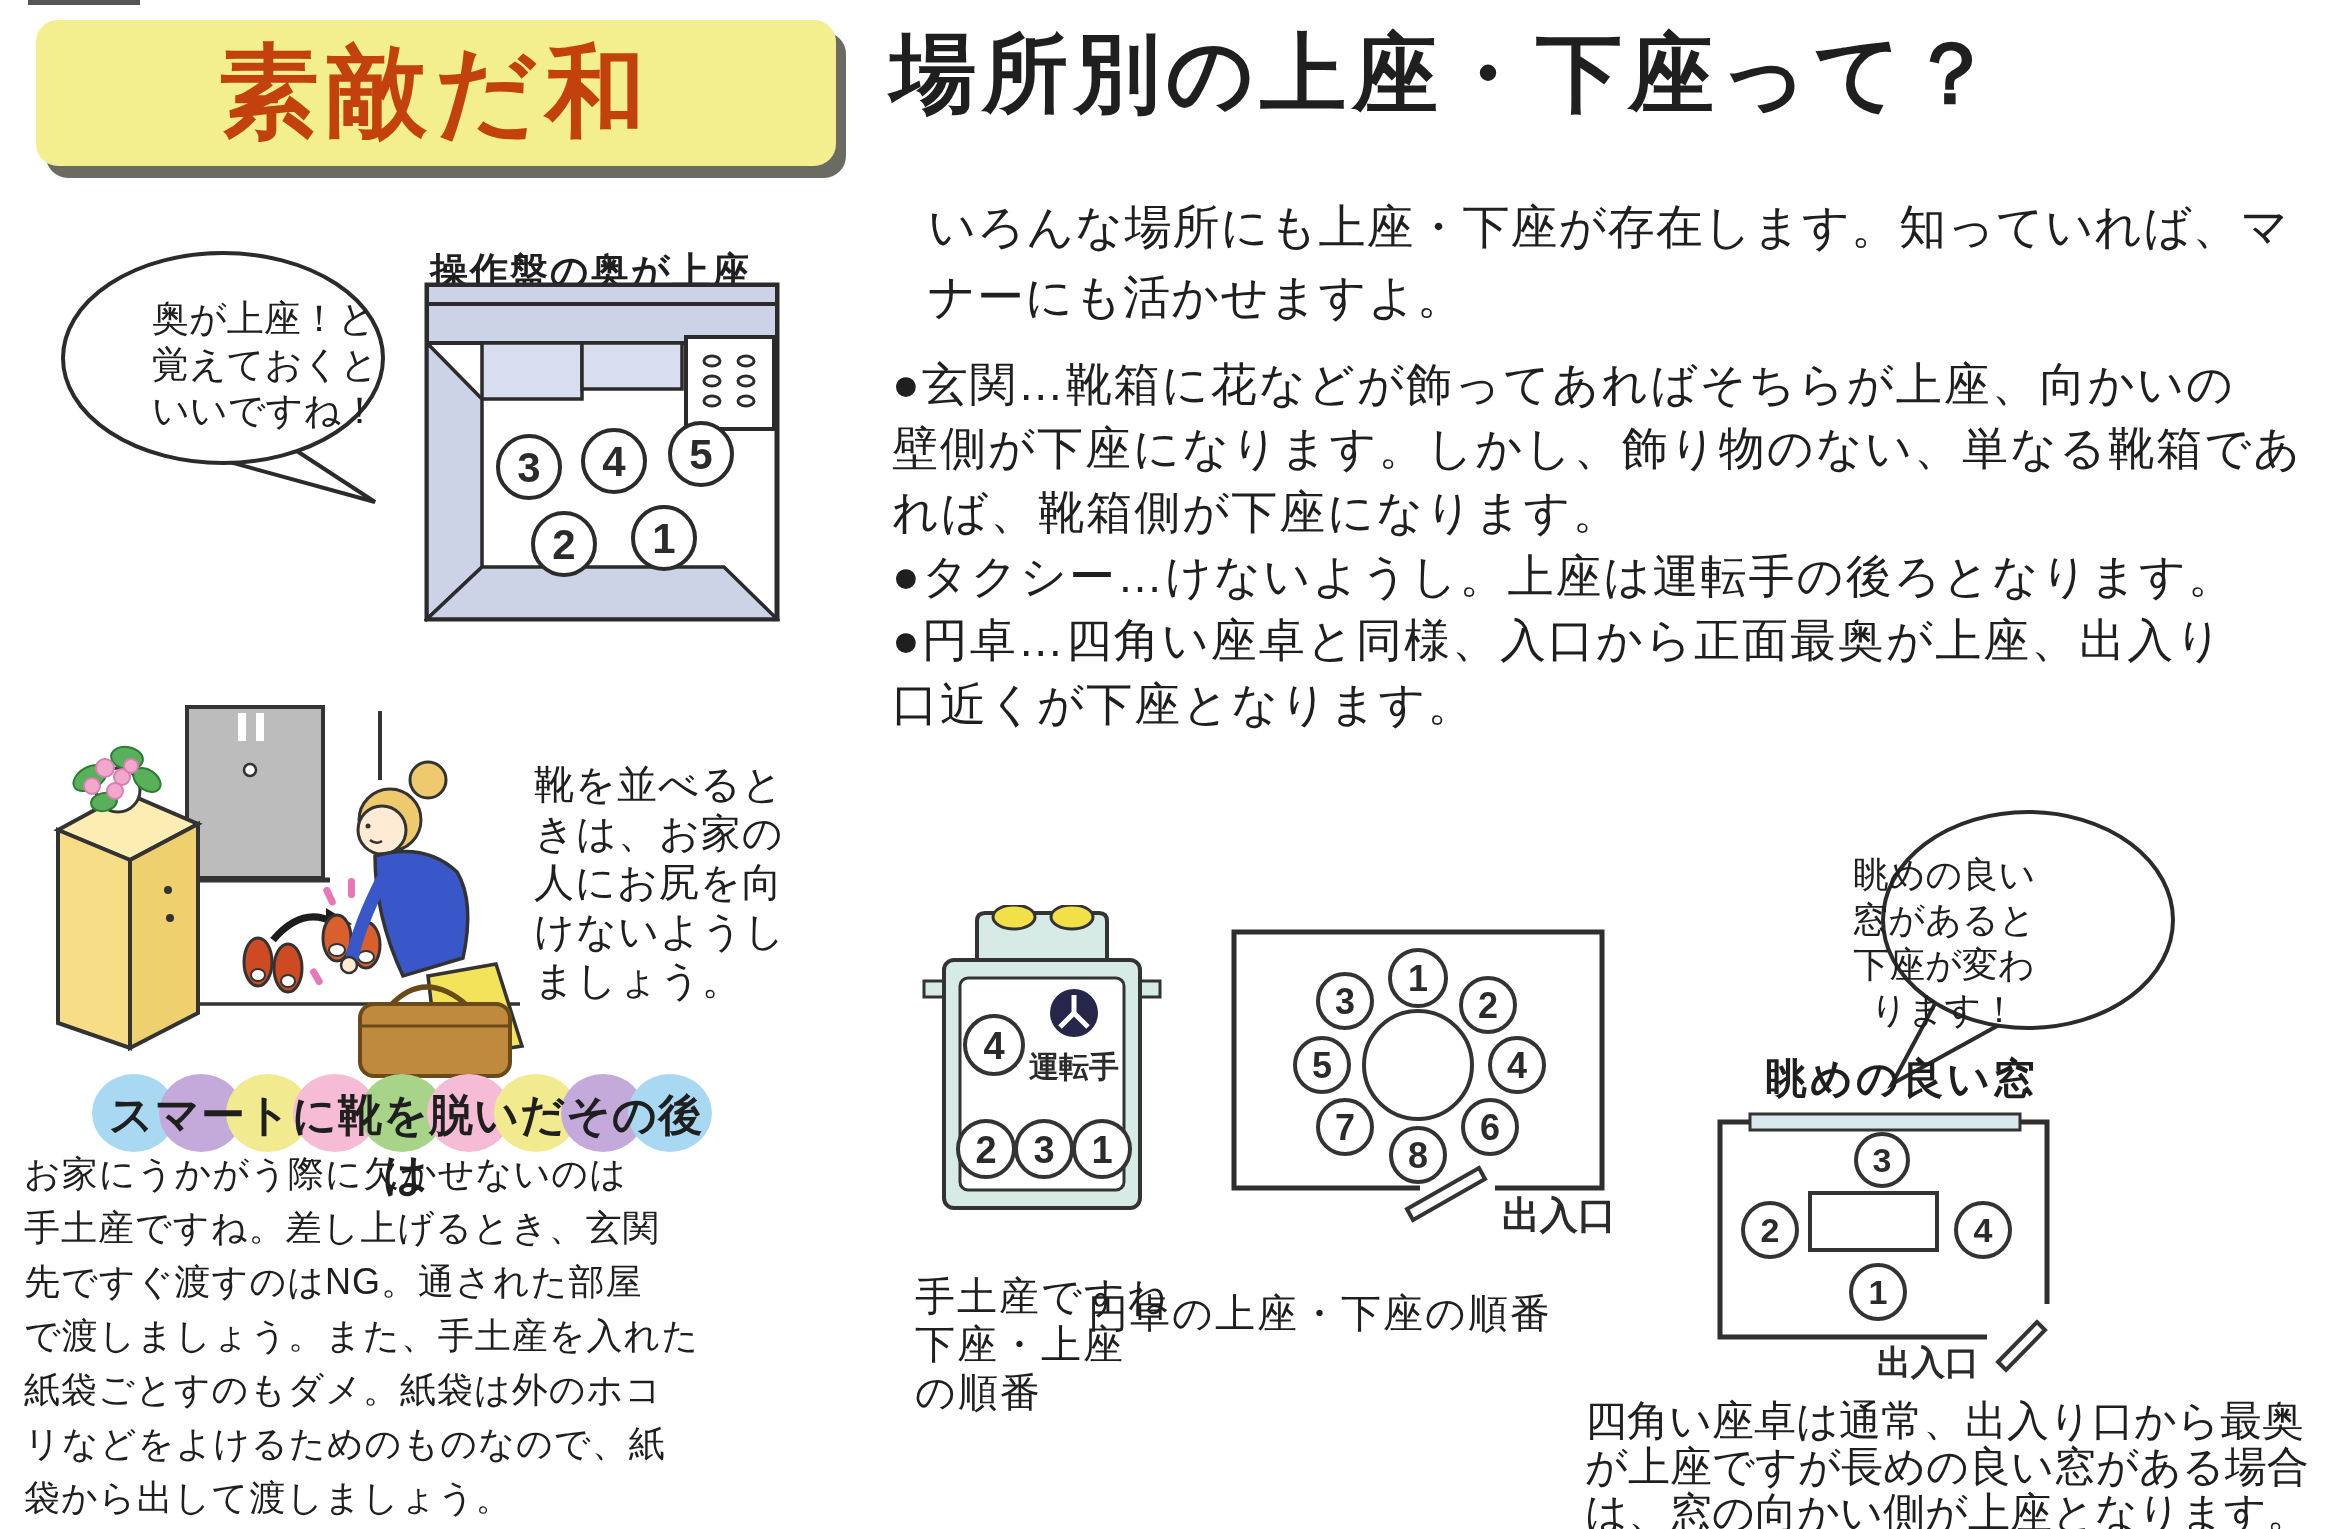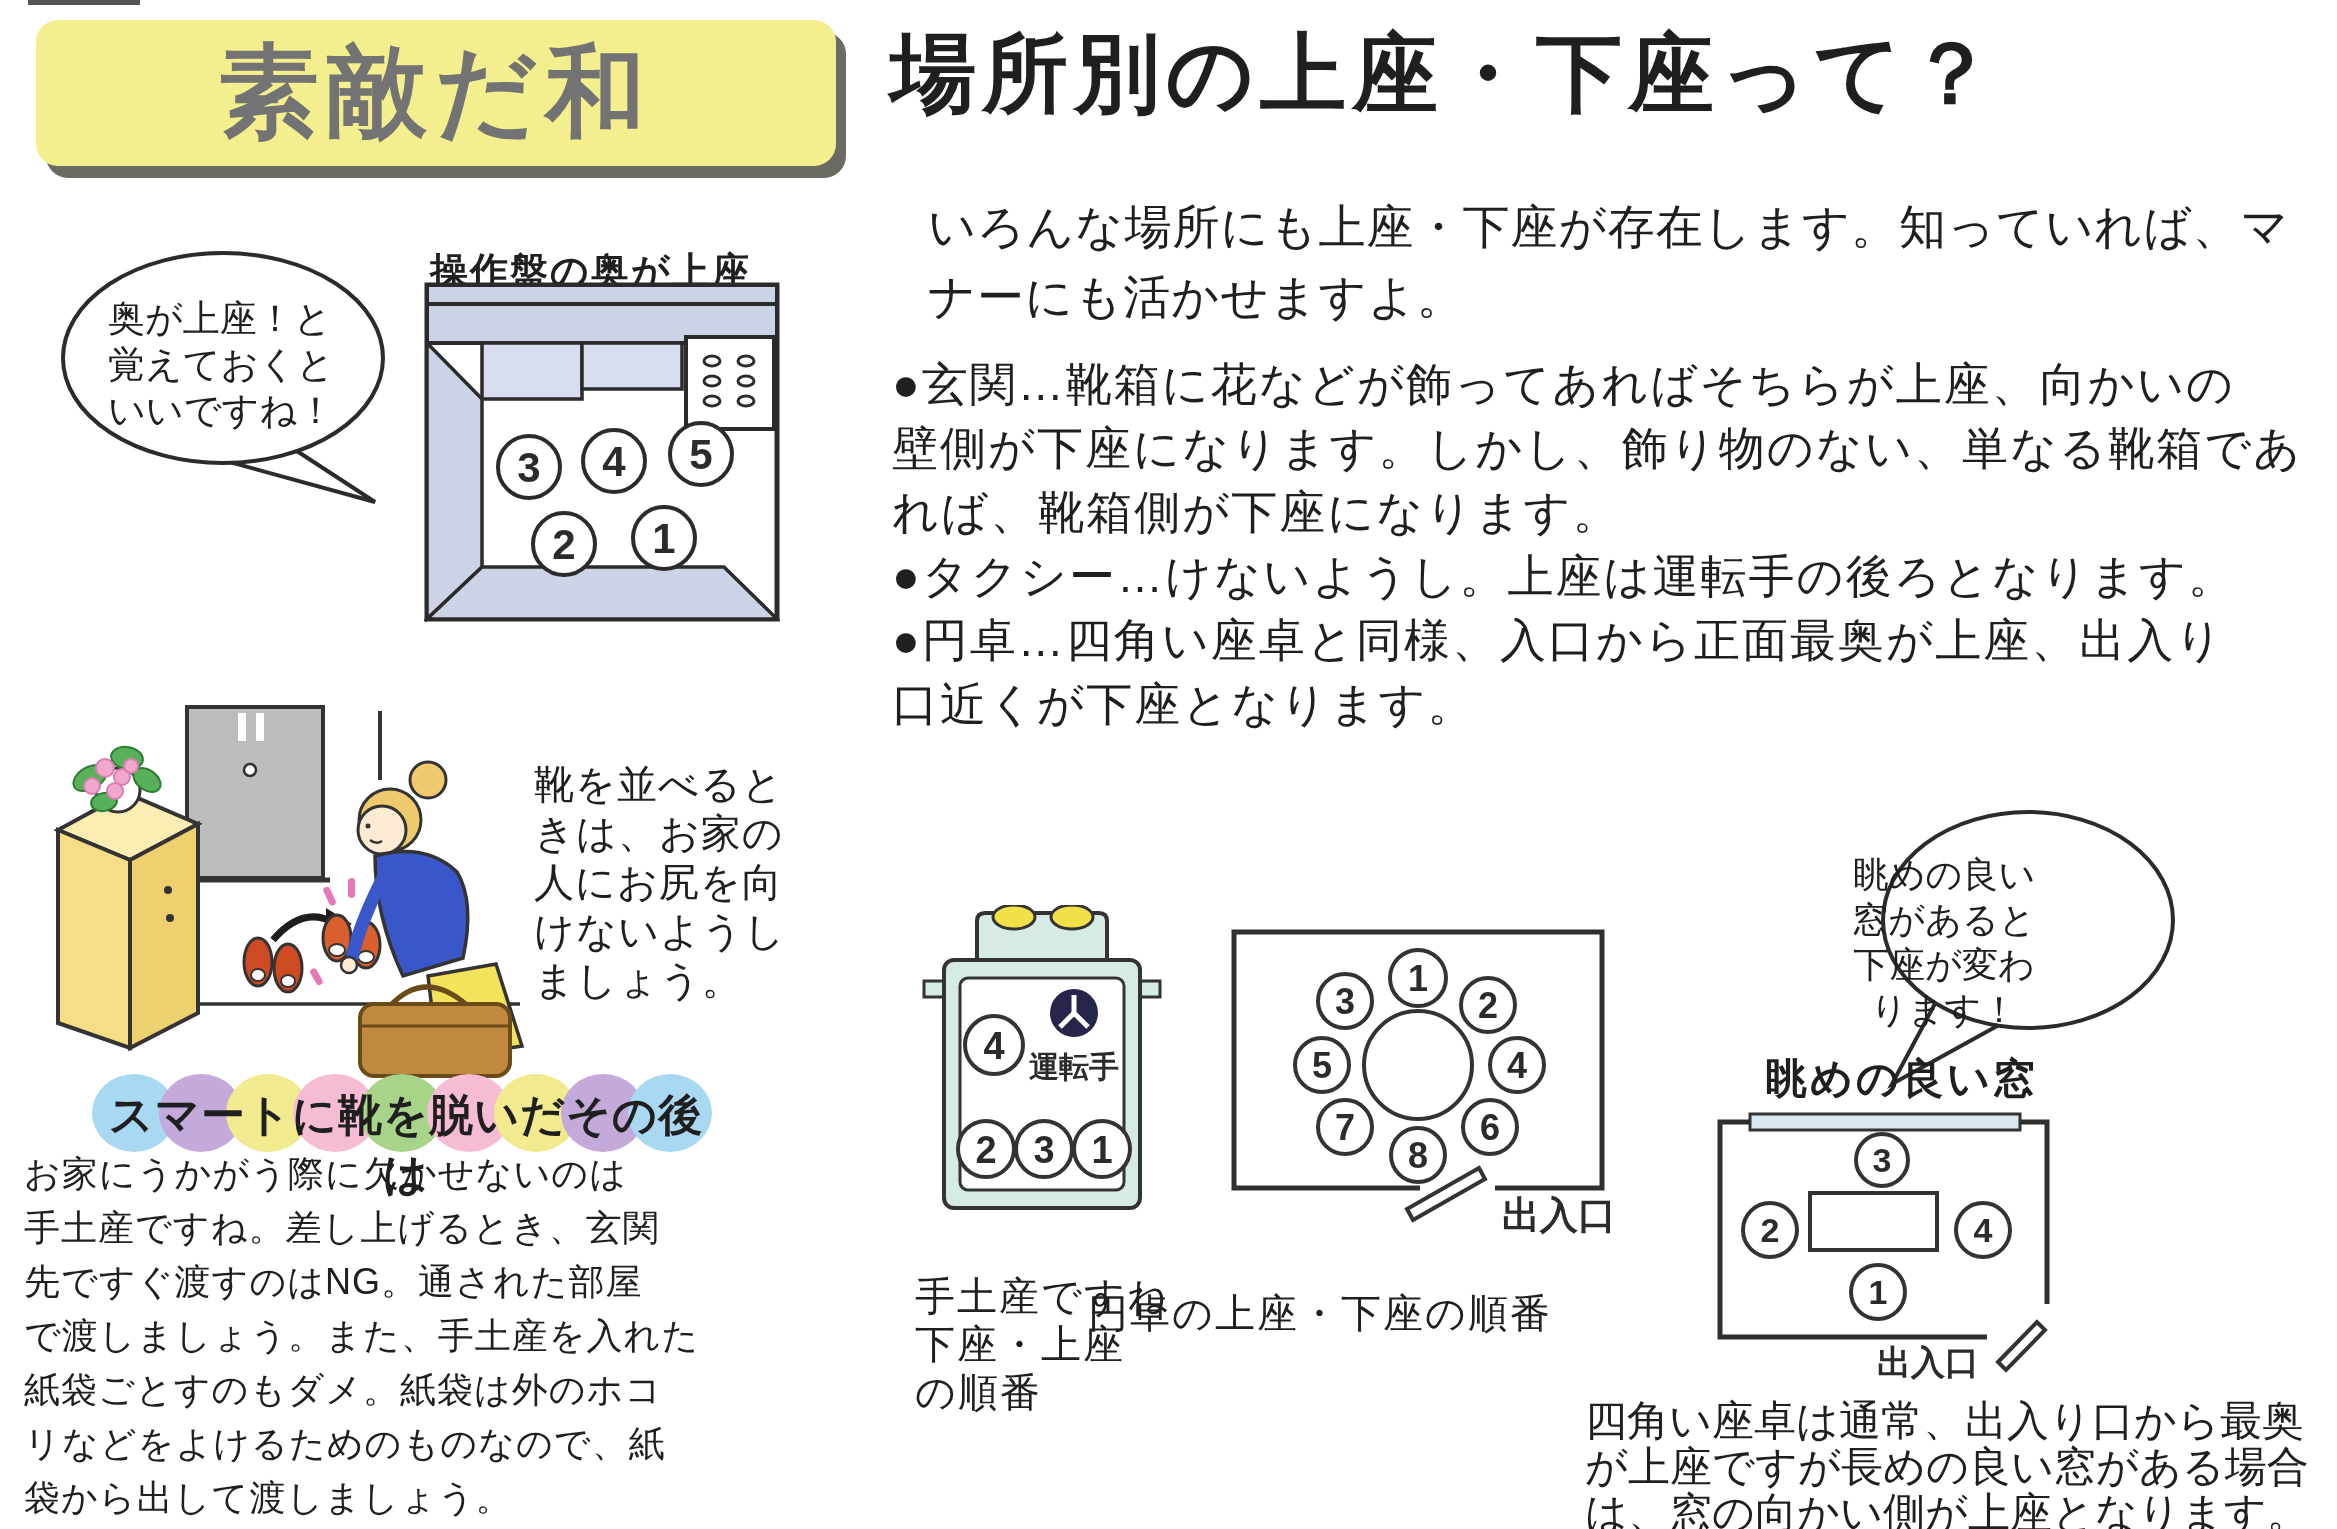--- a/index.html
+++ b/index.html
@@ -7,28 +7,28 @@
     position:relative;width:2337px;height:1529px;background:#ffffff;overflow:hidden;
     font-family:"Liberation Sans","DejaVu Sans",sans-serif;color:#1f1f1f;
   }
   .abs{position:absolute;}
   .pre{white-space:pre;}
   
   #badge{
     left:36px;top:20px;width:800px;height:146px;border-radius:22px;
     box-shadow:10px 12px 0 #6b6b63;display:flex;align-items:center;justify-content:center;
   }
-  #badge .t{font-size:100px;font-weight:bold;letter-spacing:8px;color:#737373;}
+  #badge .t{font-size:100px;font-weight:bold;letter-spacing:8px;color:#c2410c;}
   #artifact{left:28px;top:0;width:112px;height:5px;background:#555;}
   
   #main-title{left:890px;top:26px;font-size:86px;font-weight:bold;letter-spacing:6px;line-height:1.1;}
   #intro{left:892px;top:192px;font-size:47px;letter-spacing:1px;line-height:70px;font-weight:500;margin-left:36px;}
   #bullets{left:892px;top:352px;font-size:46px;letter-spacing:2px;line-height:64px;font-weight:500;}
   
-  .bubble-text{font-size:37px;line-height:46px;font-weight:500;}
+  .bubble-text{font-size:37px;line-height:46px;font-weight:500;margin-left:44px;}
   #bubble-left-text{left:108px;top:296px;}
   #bubble-right-text{left:1812px;top:852px;width:264px;text-align:center;font-size:36px;line-height:45px;}
   
   #elevator-label{left:430px;top:246px;font-size:38px;font-weight:600;letter-spacing:2px;}
   
   #shoe-note{left:534px;top:760px;font-size:40px;line-height:49px;letter-spacing:1px;font-weight:500;}
   
   #ovals{left:92px;top:1074px;width:625px;height:78px;}
   #ovals .oval{position:absolute;top:0;width:84px;height:78px;border-radius:50%;}
   #sub-heading{left:96px;top:1086px;width:620px;text-align:center;font-size:44px;font-weight:bold;letter-spacing:1px;}

